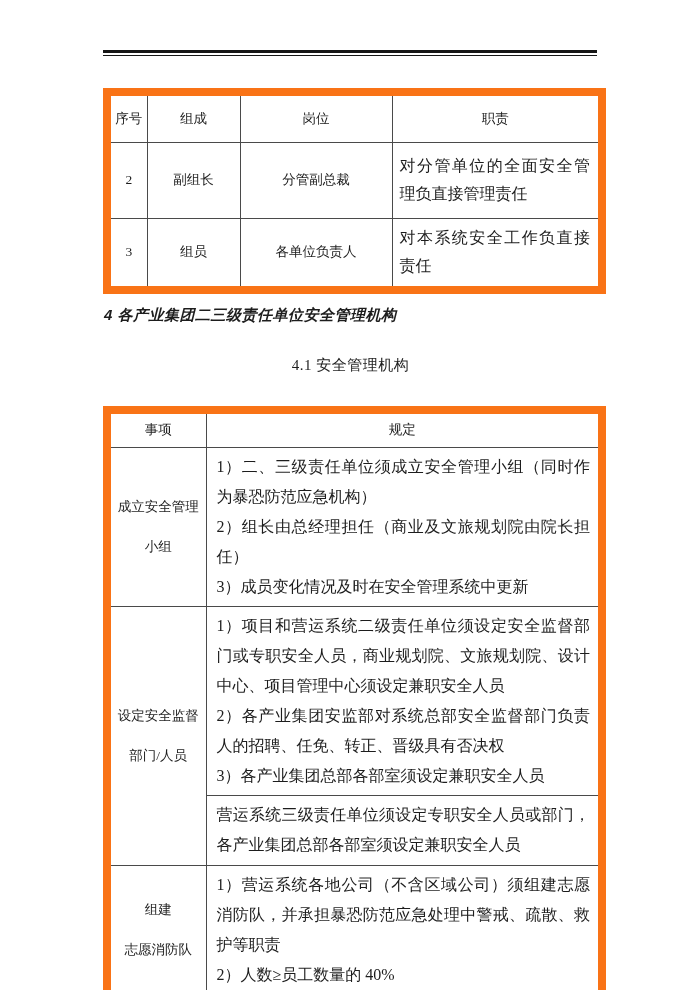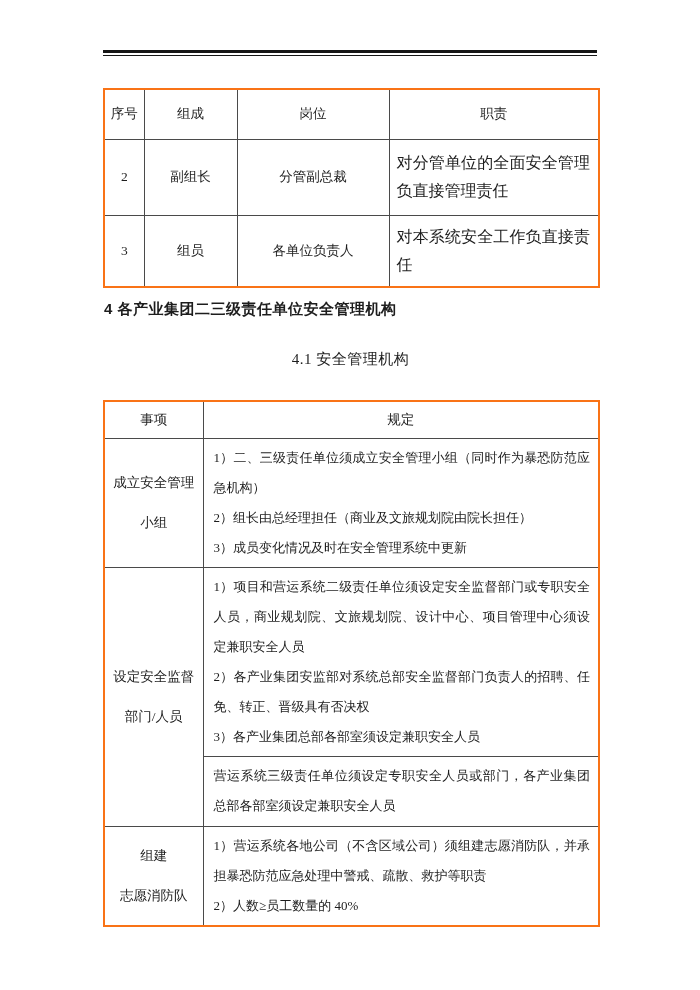--- a/index.html
+++ b/index.html
@@ -15,21 +15,21 @@
 
   
   .top-rule {
     height:2px;
     border-top:3px solid #161616;
     border-bottom:1px solid #161616;
     margin:0 0 30px 0;
   }
 
   table { border-collapse:collapse; table-layout:fixed; width:495px; }
-  .t1, .t2 { border:2px solid #f97316;margin-top:32px; }
+  .t1, .t2 { border:8px solid #f97316;margin-top:32px; }
   .t1 th, .t1 td, .t2 th, .t2 td { border:1px solid #4a4a4a; }
 
   th {
     font-weight:normal; font-size:13.5px;
     text-align:center; vertical-align:middle;
   }
   .t1 .hdr { height:50px; }
   .t1 .c {
     text-align:center; vertical-align:middle;
     font-size:13.5px; padding:2px;
@@ -42,28 +42,28 @@
   }
 
   .t2 .hdr { height:37px; }
   .t2 .item {
     text-align:center; vertical-align:middle;
     font-size:13.5px; line-height:40px;
     white-space:pre-line; padding:2px;
   }
   .t2 .regs { vertical-align:middle; padding:4px 8px 4px 10px; }
   .t2 .regs p {
-    margin:0; font-size:13px; line-height:30px;
+    margin:0; font-size:16px; line-height:30px;
     text-align:justify; text-justify:inter-ideograph;
   }
 
   h1.sec {
     font-family:"Liberation Sans","DejaVu Sans",sans-serif;
     font-size:15px; font-weight:bold; letter-spacing:0.5px;
-    margin:11px 0 0 1px; line-height:19px;
+    margin:11px 0 0 1px; line-height:19px;font-style:italic;
   }
   h2.subsec {
     font-size:15px; font-weight:normal; letter-spacing:0.5px;
     margin:32px 0 10px 1px; line-height:18px;text-align:center;
   }
 
   .pageno {
     text-align:center; font-size:12px;
     margin-top:58px; line-height:14px;
   }

